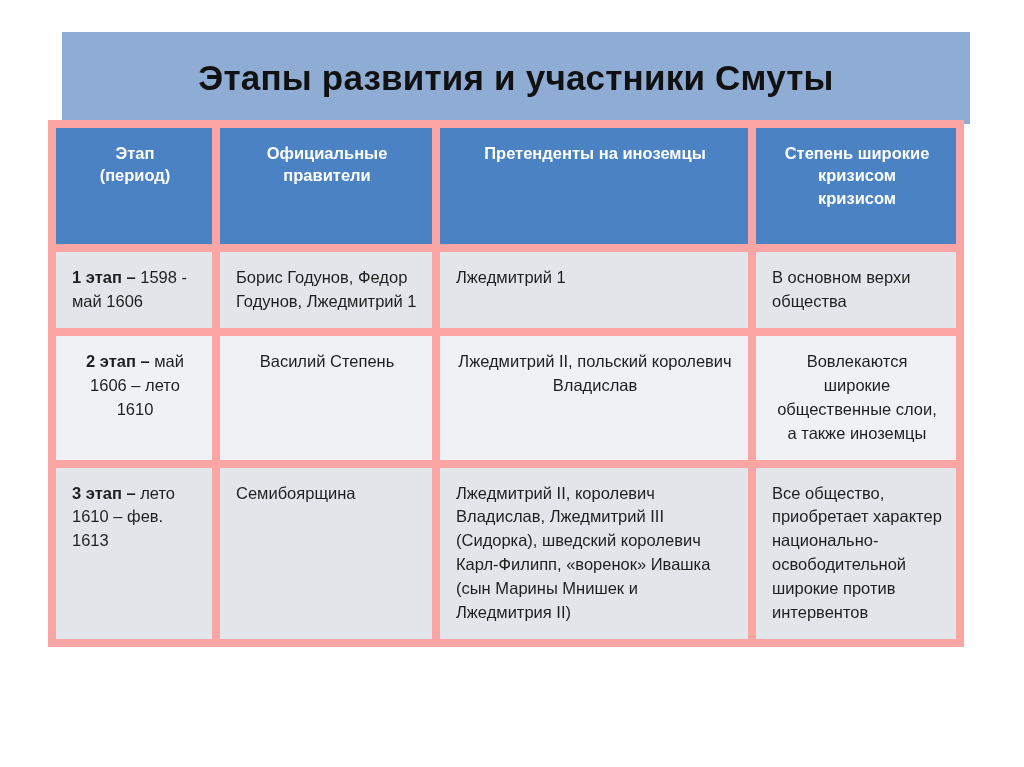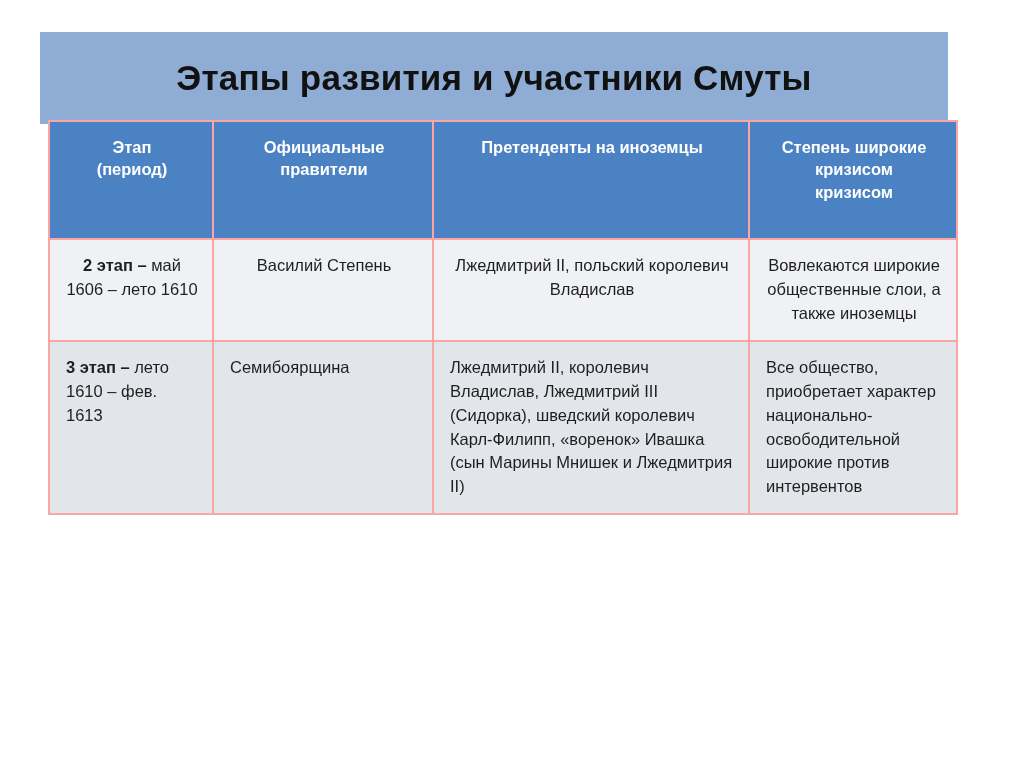--- a/index.html
+++ b/index.html
@@ -15,21 +15,21 @@
     overflow: hidden;
   }
   .slide {
     position: relative;
     width: 1024px;
     height: 767px;
     background: #ffffff;
   }
   .title-bar {
     position: absolute;
-    left: 40px;
+    left: 62px;
     top: 32px;
     width: 908px;
     height: 92px;
     background: #8fadd4;
     display: flex;
     align-items: center;
     justify-content: center;
   }
   .title-text {
     font-size: 35px;
@@ -43,21 +43,21 @@
     left: 48px;
     top: 120px;
     width: 908px;
     border-collapse: collapse;
     table-layout: fixed;
   }
   table.main-table th,
   table.main-table td {
     vertical-align: top;
     padding: 14px 14px 14px 16px;
-    border: 2px solid #fca5a5;
+    border: 8px solid #fca5a5;
   }
   thead th {
     background: #4a82c4;
     color: #ffffff;
     font-size: 16.5px;
     font-weight: bold;
     text-align: center;
     vertical-align: middle;
     line-height: 1.35;
     padding: 12px 10px;
@@ -111,20 +111,26 @@
           <span class="cell-line">Претенденты на иноземцы</span>
         </th>
         <th>
           <span class="cell-line">Степень широкие</span>
           <span class="cell-line">кризисом</span>
           <span class="cell-line">кризисом</span>
         </th>
       </tr>
     </thead>
     <tbody>
+      <tr class="row-a">
+        <td class="stage-cell"><span class="stage-name">1 этап – </span><span>1598 - май 1606</span></td>
+        <td>Борис Годунов, Федор Годунов, Лжедмитрий 1</td>
+        <td>Лжедмитрий 1</td>
+        <td>В основном верхи общества</td>
+      </tr>
       <tr class="row-b">
         <td class="stage-cell"><span class="stage-name">2 этап – </span><span>май 1606 – лето 1610</span></td>
         <td>Василий Степень</td>
         <td>Лжедмитрий II, польский королевич Владислав</td>
         <td>Вовлекаются широкие общественные слои, а также иноземцы</td>
       </tr>
       <tr class="row-a">
         <td class="stage-cell"><span class="stage-name">3 этап – </span><span>лето 1610 – фев. 1613</span></td>
         <td>Семибоярщина</td>
         <td>Лжедмитрий II, королевич Владислав, Лжедмитрий III (Сидорка), шведский королевич Карл-Филипп, «воренок» Ивашка (сын Марины Мнишек и Лжедмитрия II)</td>

